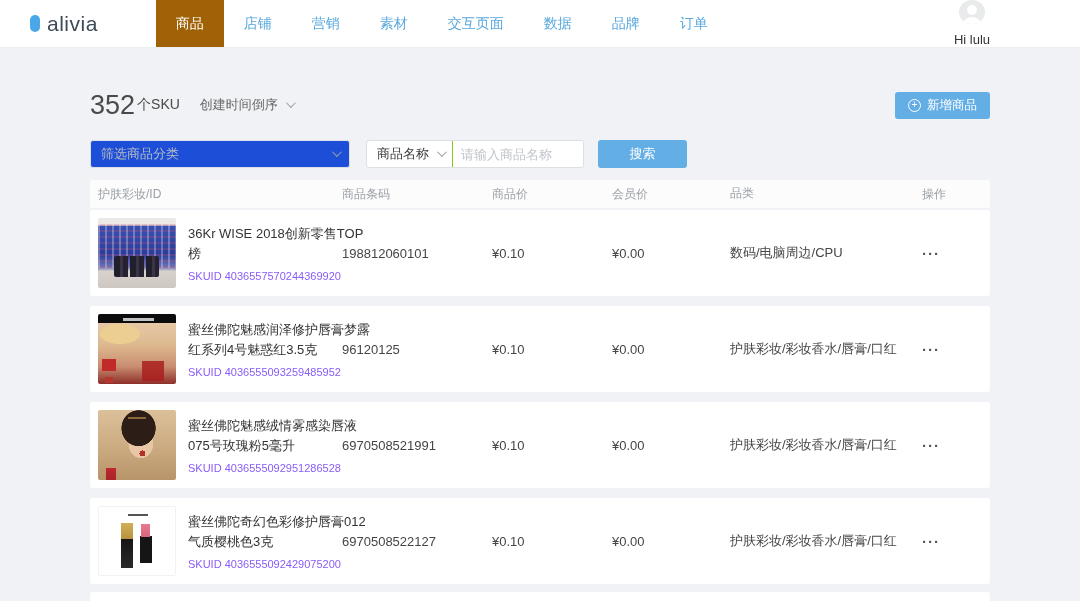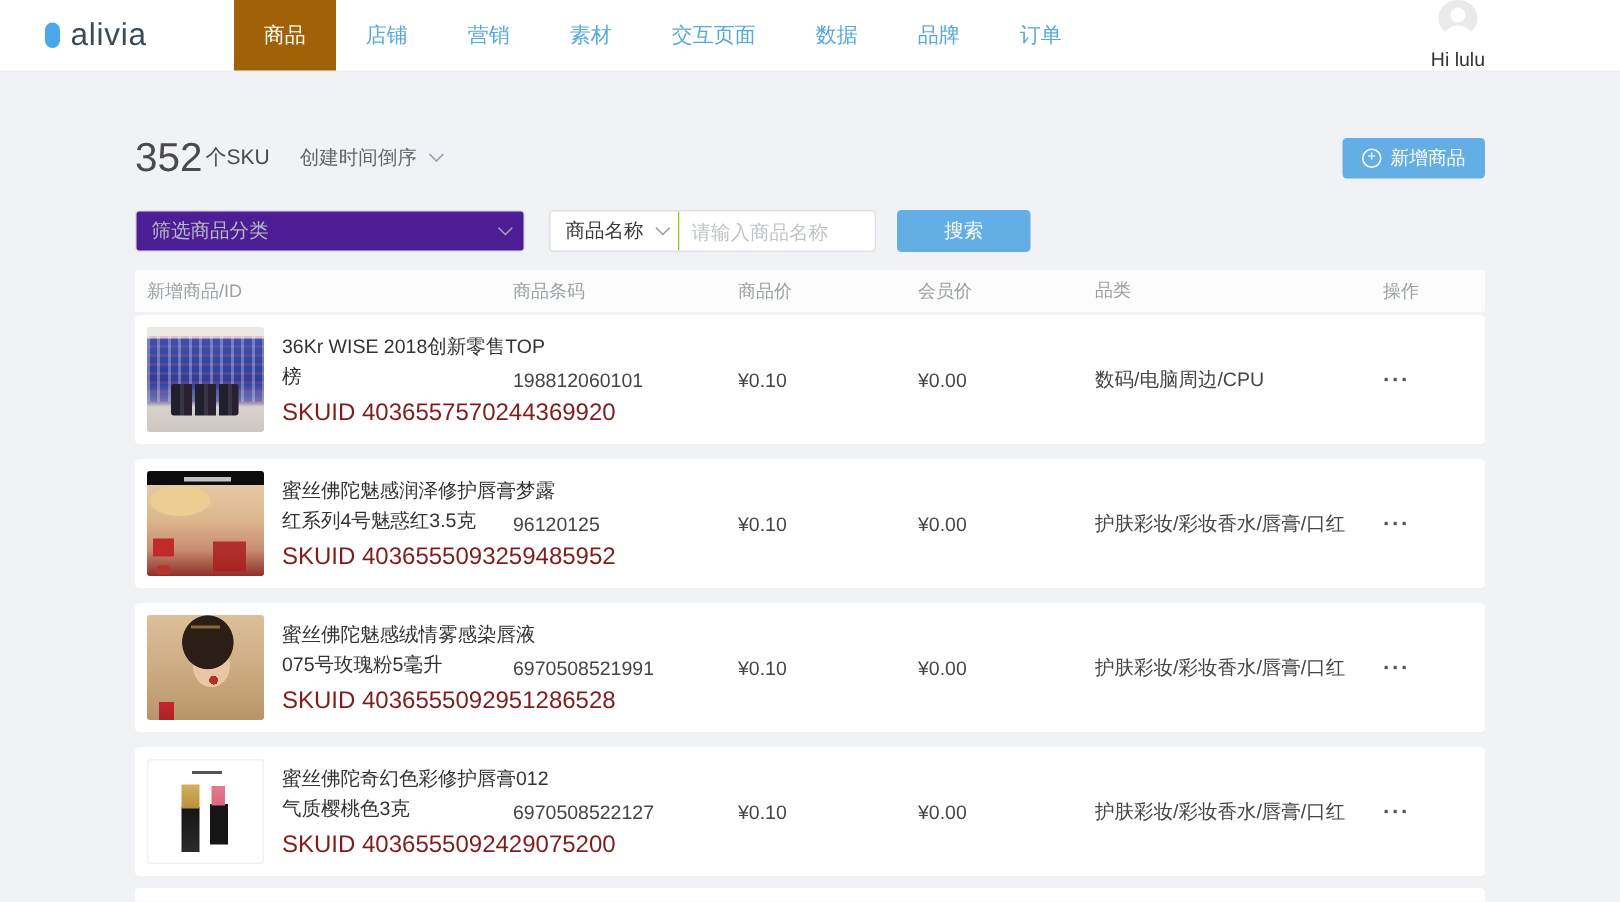--- a/index.html
+++ b/index.html
@@ -25,21 +25,21 @@
 
   .toolbar { display:flex; align-items:center; height:34px; }
   .sku-count { font-size:27px; color:#4a4a4a; }
   .sku-suffix { font-size:14px; color:#4a4a4a; margin-left:2px; }
   .sort { display:flex; align-items:center; margin-left:20px; font-size:13px; color:#666; cursor:pointer; }
   .chev { width:7px; height:7px; border-right:1px solid #9aa0a6; border-bottom:1px solid #9aa0a6; transform:rotate(45deg) translateY(-2px); display:inline-block; margin-left:8px; margin-bottom:2px; }
   .btn-add { margin-left:auto; background:#64aee6; color:#fff; border:none; border-radius:3px; height:27px; padding:0 13px; font-size:12.5px; display:flex; align-items:center; gap:6px; cursor:pointer; font-family:inherit; }
   .plus-ic { width:13px; height:13px; border:1px solid #fff; border-radius:50%; display:inline-flex; align-items:center; justify-content:center; font-size:10px; line-height:1; }
 
   .filters { display:flex; align-items:center; margin-top:18px; height:28px; }
-  .select-box { width:260px; height:28px; background:#4c1d95; border:1px solid #dcdfe3; border-radius:3px; display:flex; align-items:center; padding:0 10px; font-size:13px; color:#b8bcc2; cursor:pointer; }
+  .select-box { width:260px; height:28px; background:#1d4ed8; border:1px solid #dcdfe3; border-radius:3px; display:flex; align-items:center; padding:0 10px; font-size:13px; color:#b8bcc2; cursor:pointer; }
   .select-box .chev { margin-left:auto; }
   .name-combo { width:218px; height:28px; background:#fff; border:1px solid #dcdfe3; border-radius:3px; display:flex; align-items:center; margin-left:16px; overflow:hidden; }
   .name-select { display:flex; align-items:center; padding:0 8px 0 10px; font-size:13px; color:#3a3a3a; height:100%; border-right:1px solid #84cc16; cursor:pointer; white-space:nowrap; }
   .name-input { flex:1; border:none; outline:none; height:100%; padding:12px 8px; font-size:13px; color:#333; font-family:inherit; min-width:0; }
   .name-input::placeholder { color:#c0c4ca; }
   .btn-search { margin-left:14px; width:89px; height:28px; background:#64aee6; color:#fff; border:none; border-radius:3px; font-size:13px; cursor:pointer; font-family:inherit; }
 
   
   .thead { margin-top:12px; height:28px; background:#fcfcfd; border-radius:2px; display:flex; align-items:center; font-size:12px; color:#9aa0a6; margin-bottom:2px; }
   .col { flex-shrink:0; }
@@ -49,21 +49,21 @@
   .col-member { width:118px; }
   .col-category { width:192px; line-height:1.6; }
   .col-actions { flex:1; }
   .thead .col-product { display:block; }
 
   .rows { }
   .row-card { height:86px; background:#fff; border-radius:3px; display:flex; align-items:center; margin-bottom:10px; font-size:13px; color:#454545; }
   .row-card.partial { height:60px; margin-top:-2px; }
   .prod-info { margin-left:12px; }
   .prod-title { font-size:13px; color:#333; line-height:20px; width:186px; cursor:pointer; }
-  .prod-sku { font-size:16px; color:#7f1d1d; margin-top:6px; white-space:nowrap; }
+  .prod-sku { font-size:11px; color:#8b5cf6; margin-top:6px; white-space:nowrap; }
   .dots { font-size:15px; font-weight:bold; color:#555; letter-spacing:1px; cursor:pointer; }
 
   
   .thumb { width:78px; height:70px; border-radius:2px; flex-shrink:0; position:relative; overflow:hidden; background:#f5f5f5; cursor:pointer; }
   .thumb-stage-event-photo {
     background:linear-gradient(180deg,#ebe8e5 0%,#ebe8e5 10%,#3a4fae 12%,#2b3d9a 52%,#6a74b8 70%,#d8d2cc 76%,#cfc8c2 100%);
   }
   .thumb-stage-event-photo::before { content:""; position:absolute; top:9%; left:0; right:0; height:62%;
     background-image:repeating-linear-gradient(90deg,rgba(255,255,255,.28) 0 2px,transparent 2px 7px),repeating-linear-gradient(0deg,rgba(200,80,120,.25) 0 2px,transparent 2px 6px); }
   .thumb-stage-event-photo::after { content:""; position:absolute; bottom:16%; left:20%; width:58%; height:30%;
@@ -146,21 +146,21 @@
       <span class="name-select">
         <span>商品名称</span>
         <span class="chev"></span>
       </span>
       <input class="name-input" placeholder="请输入商品名称" style="">
     </div>
     <button class="btn-search">搜索</button>
   </div>
 
   <div class="thead">
-    <div class="col col-product">新增商品/ID</div>
+    <div class="col col-product">护肤彩妆/ID</div>
     <div class="col col-barcode">商品条码</div>
     <div class="col col-price">商品价</div>
     <div class="col col-member">会员价</div>
     <div class="col col-category">品类</div>
     <div class="col col-actions">操作</div>
   </div>
 
   <div class="rows" id="rows">
     <div class="row-card">
       <div class="col col-product">

